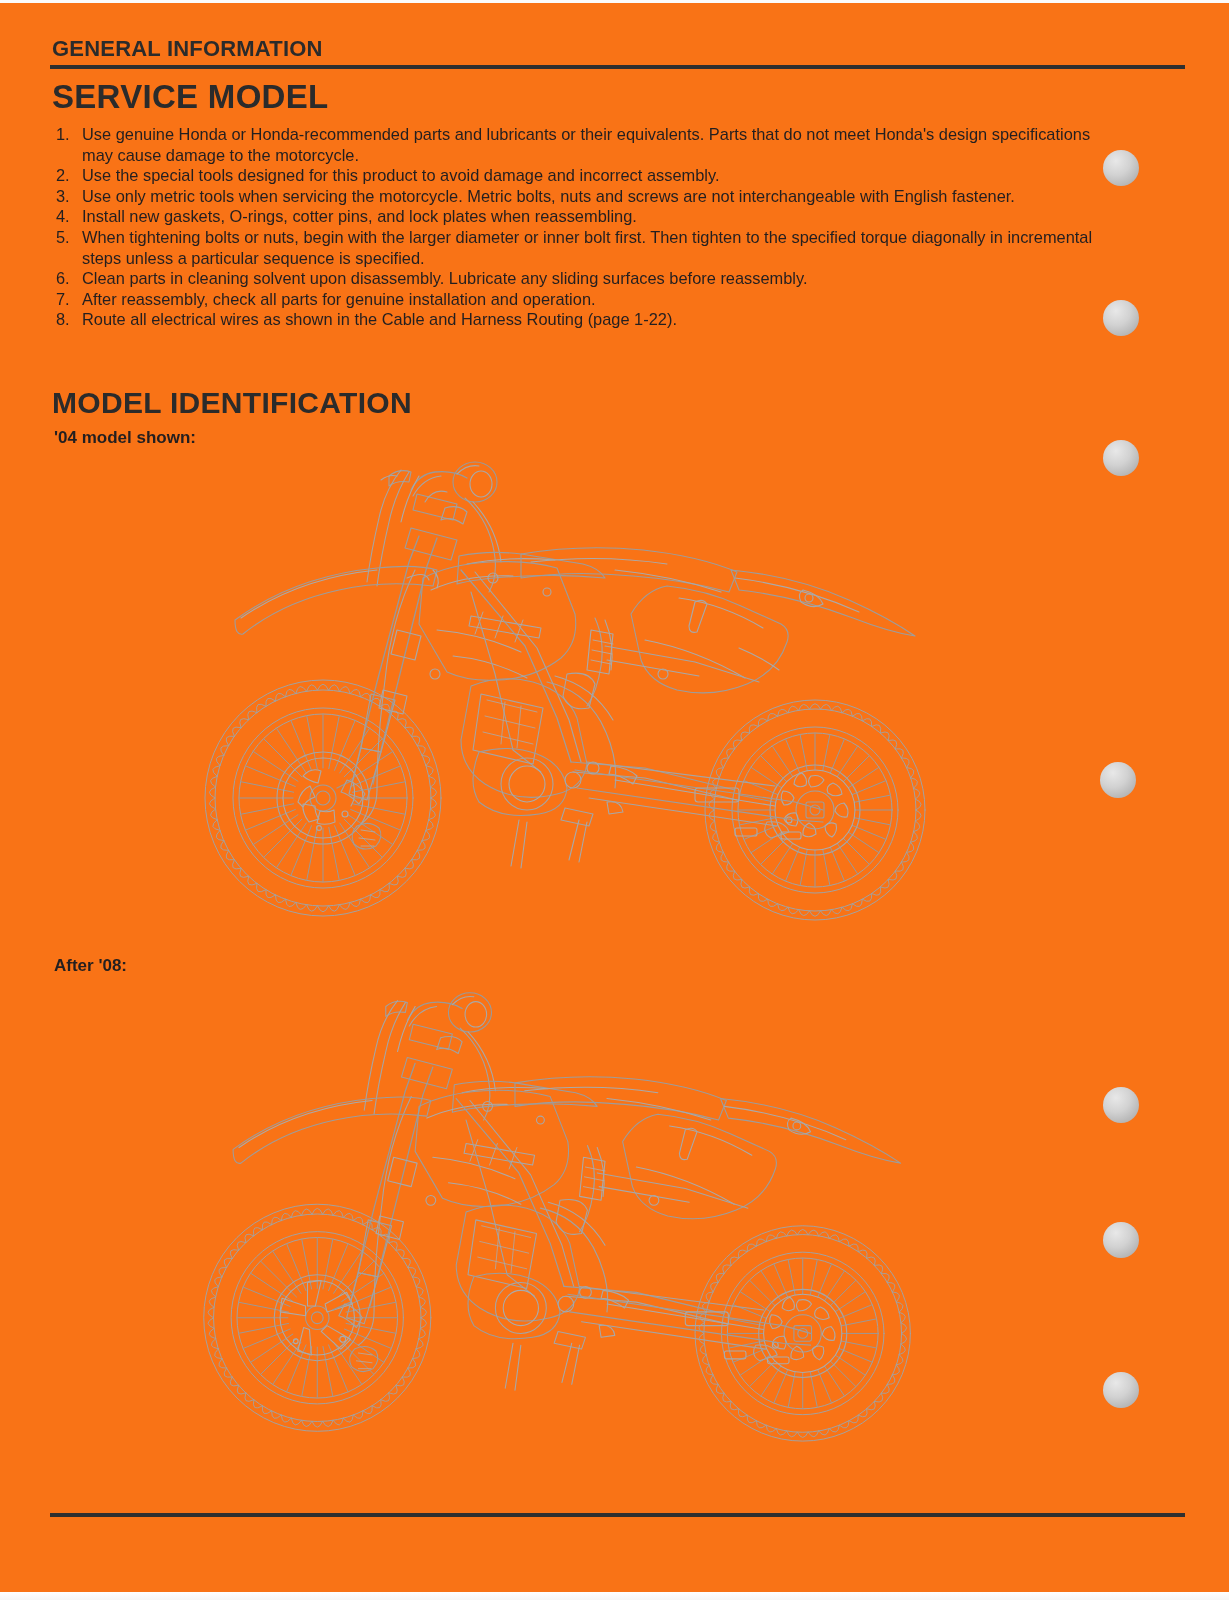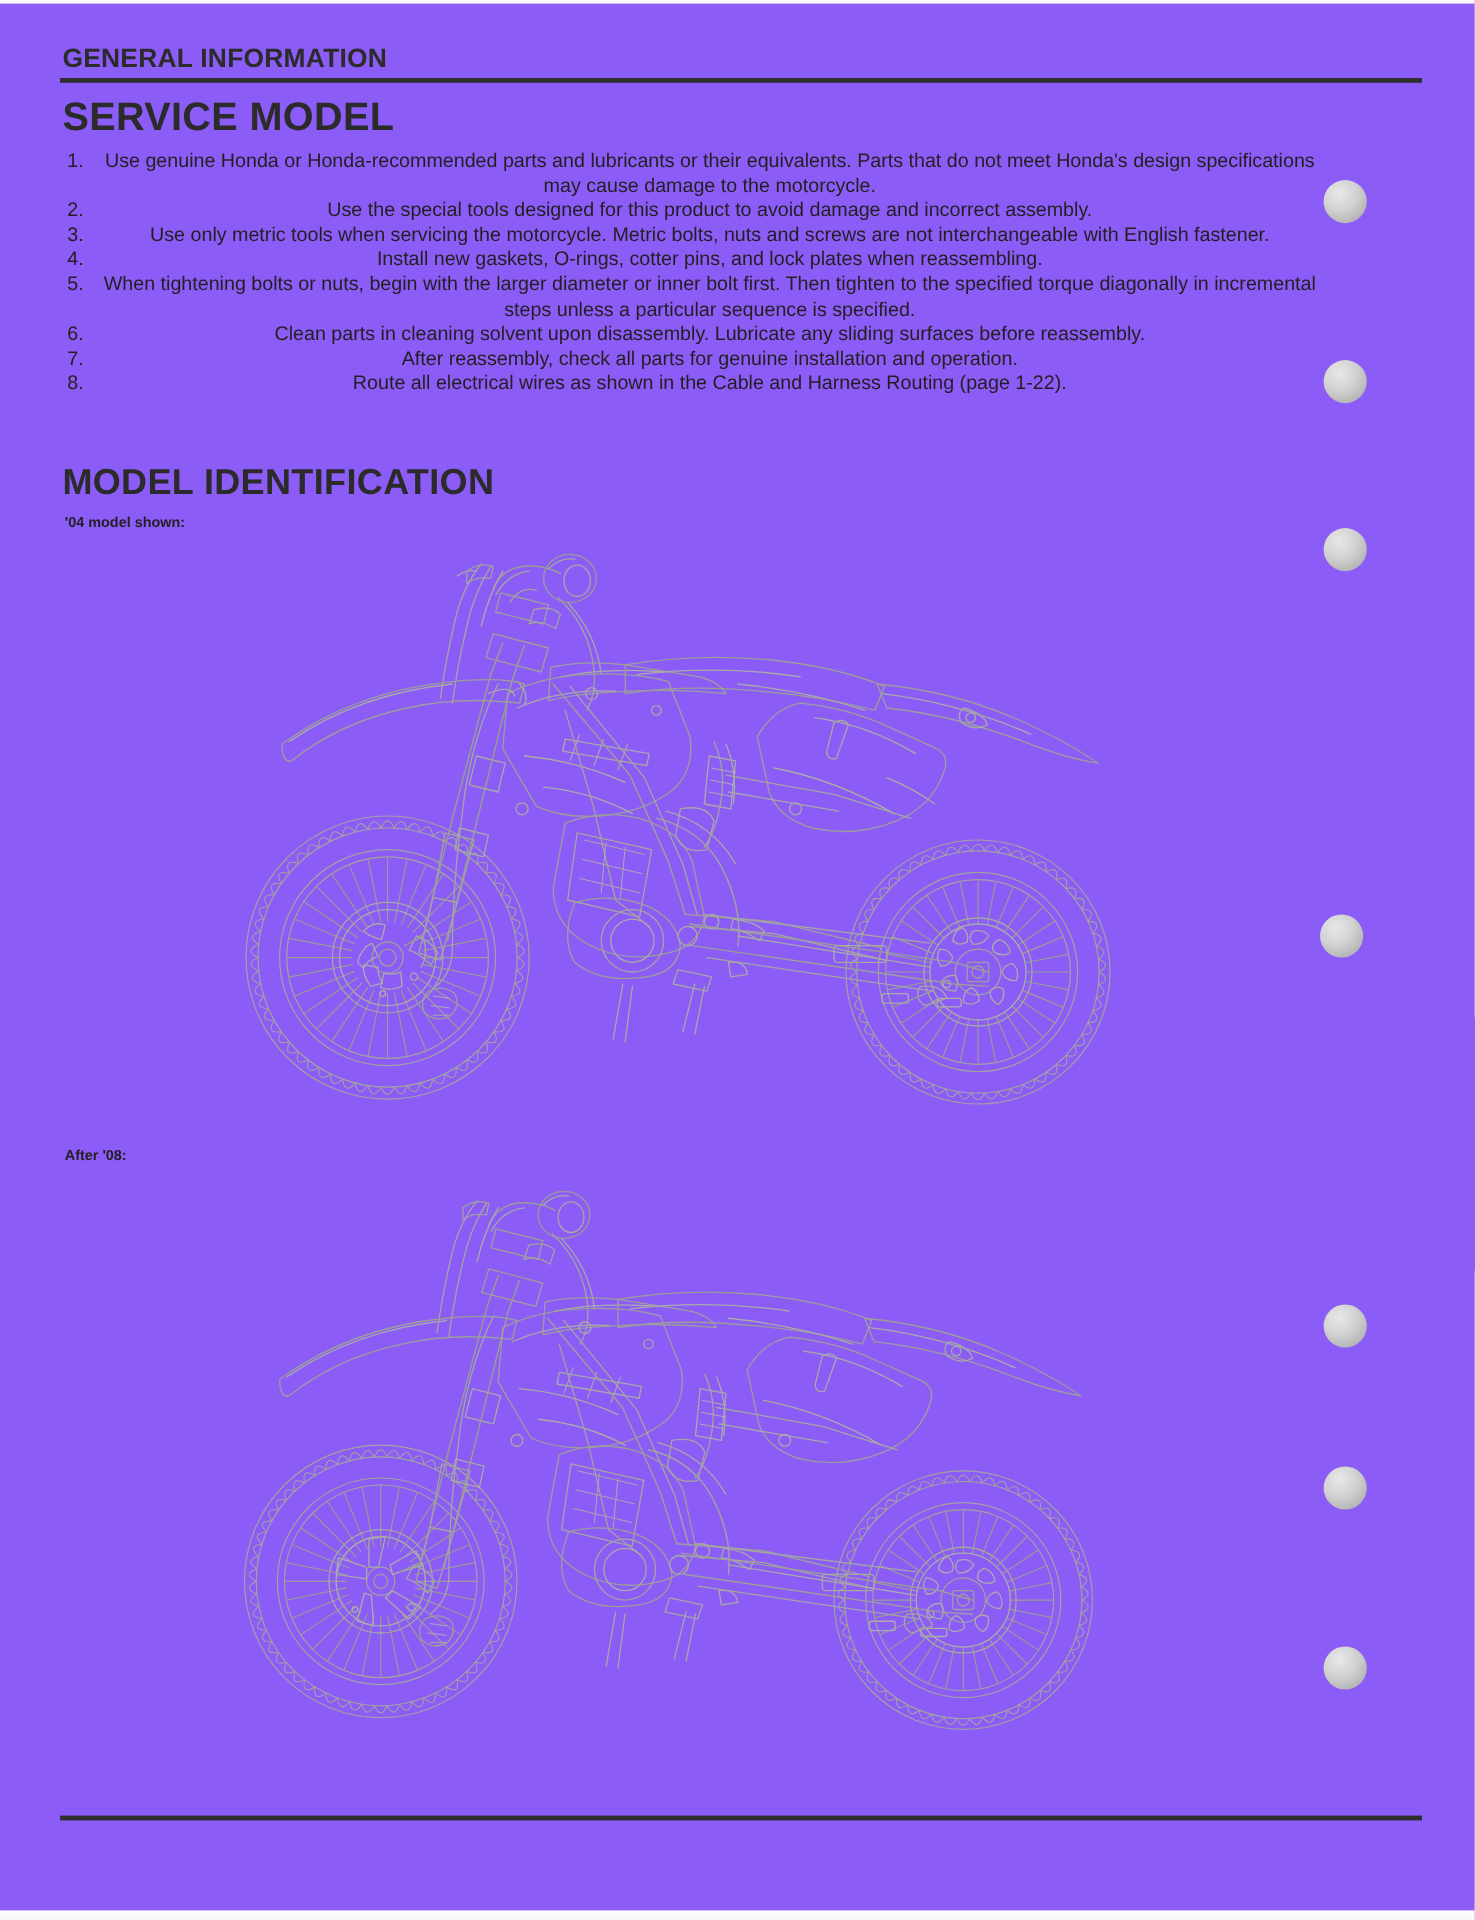--- a/index.html
+++ b/index.html
@@ -12,21 +12,21 @@
     height: 1600px;
     position: relative;
     overflow: hidden;
     font-family: "Liberation Sans", sans-serif;
     color: #231f20;
   }
 
   .page {
     position: absolute;
     inset: 0;
-    background: #8b5cf6;
+    background: #f97316;
   }
 
   
   .running-header {
     position: absolute;
     left: 52px;
     top: 36px;
     font-size: 22px;
     font-weight: bold;
     letter-spacing: 0.2px;
@@ -66,36 +66,35 @@
     line-height: 20.6px;
     color: #231f20;
   }
   .rule-num {
     width: 26px;
     flex: 0 0 26px;
     text-align: left;
   }
   .rule-text {
     flex: 1 1 auto;
-    text-align: center;
   }
 
   
   .model-title {
     position: absolute;
     left: 52px;
     top: 386px;
     font-size: 30px;
     font-weight: bold;
     letter-spacing: 0.3px;
     color: #2b2b2b;
   }
   .caption {
     position: absolute;
-    font-size: 12px;
+    font-size: 17px;
     font-weight: bold;
     color: #231f20;
   }
   .caption-1 { left: 54px; top: 428px; }
   .caption-2 { left: 54px; top: 956px; }
 
   
   .figure {
     position: absolute;
   }

